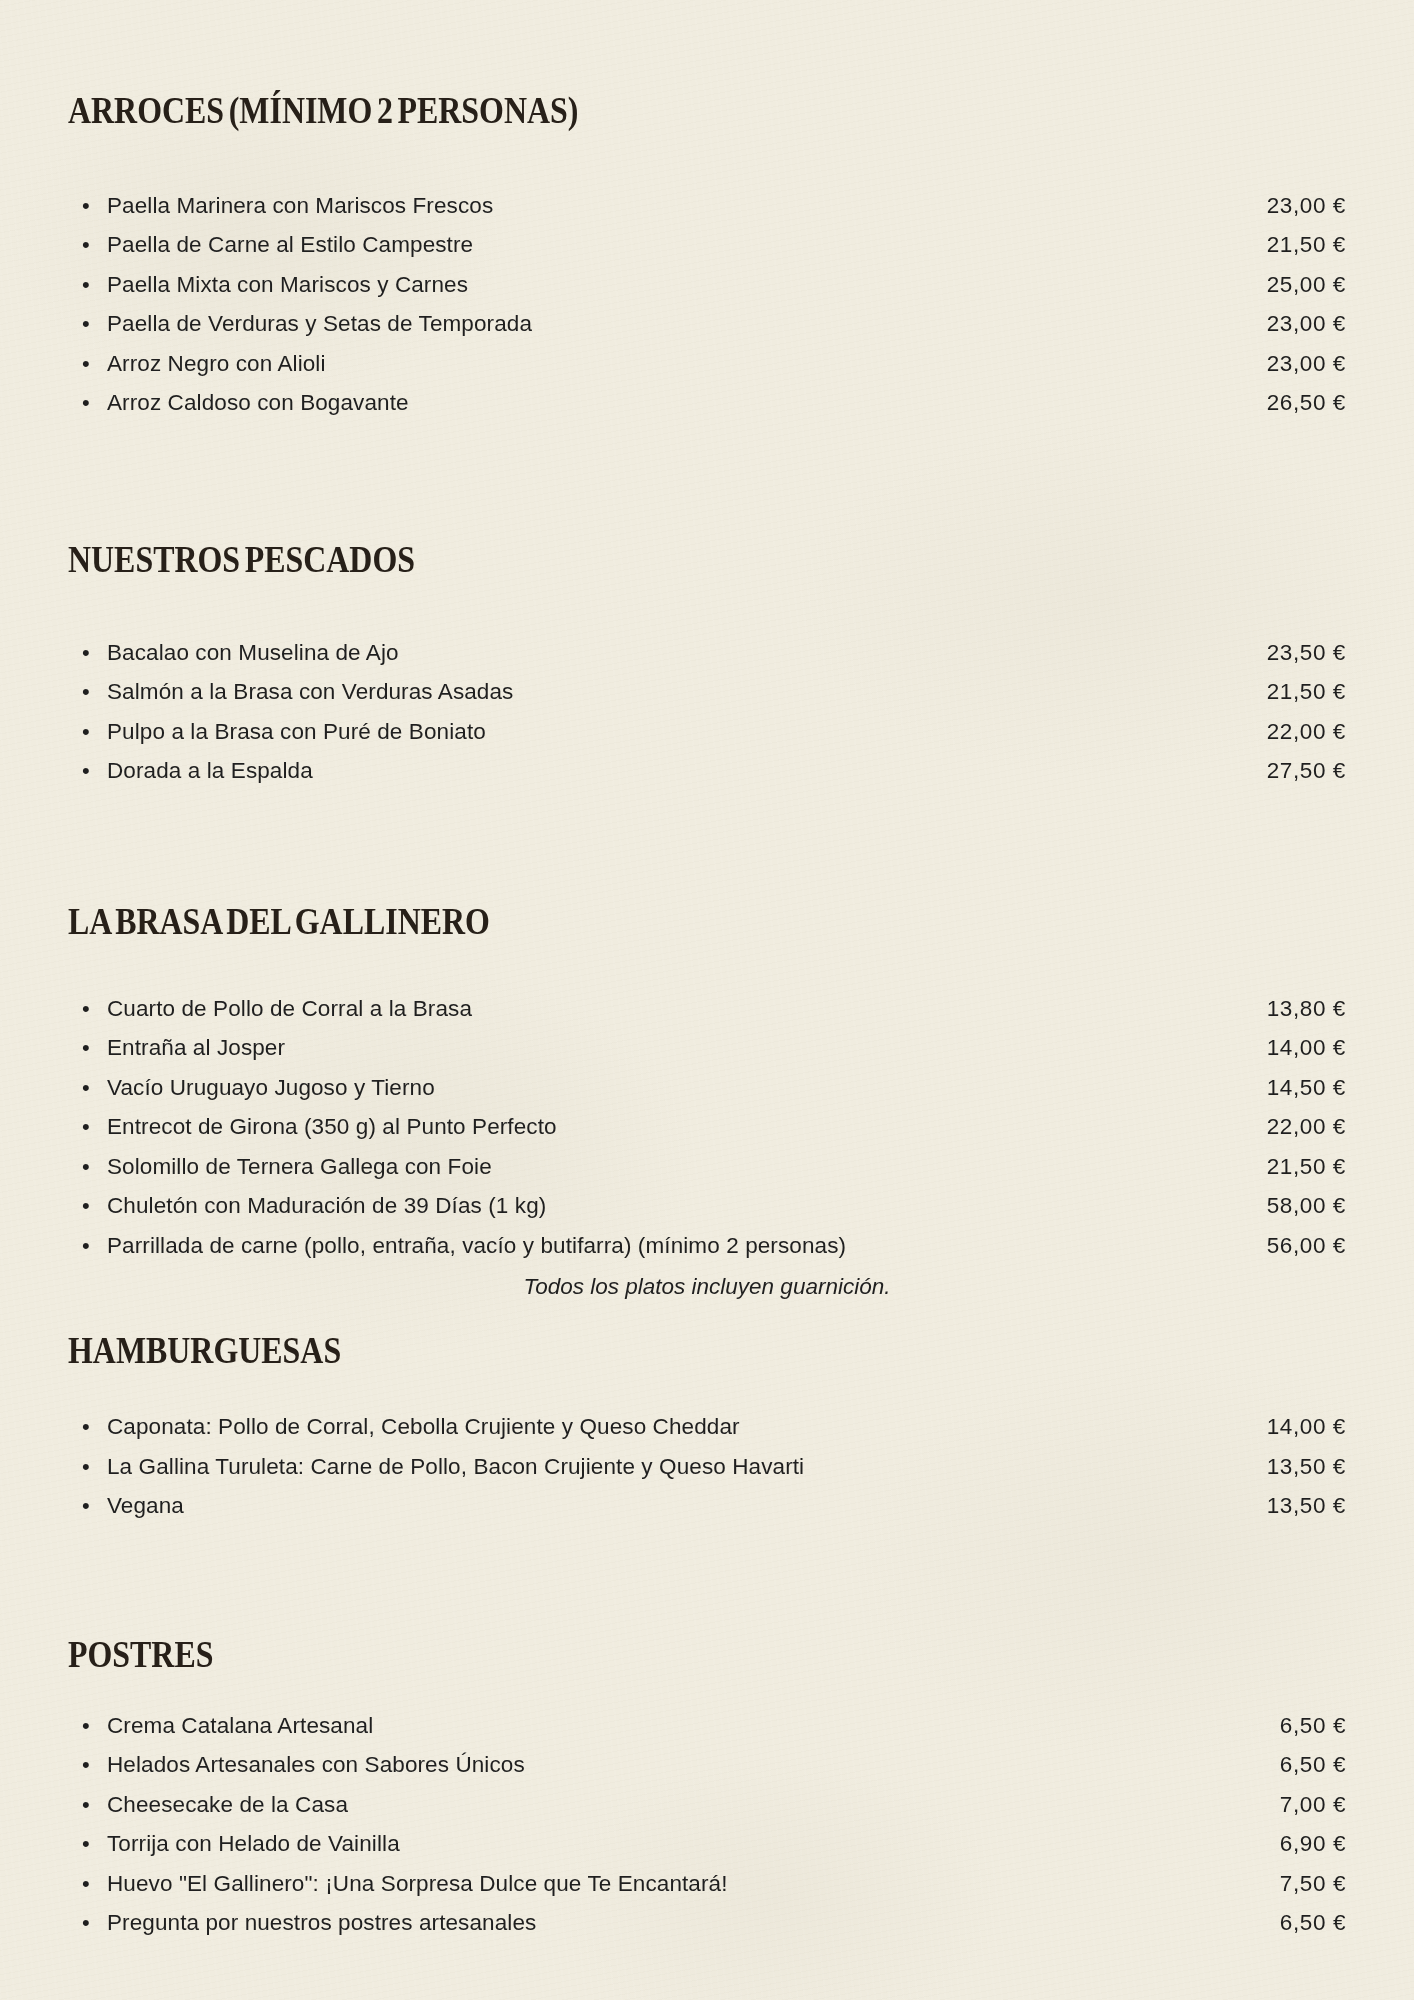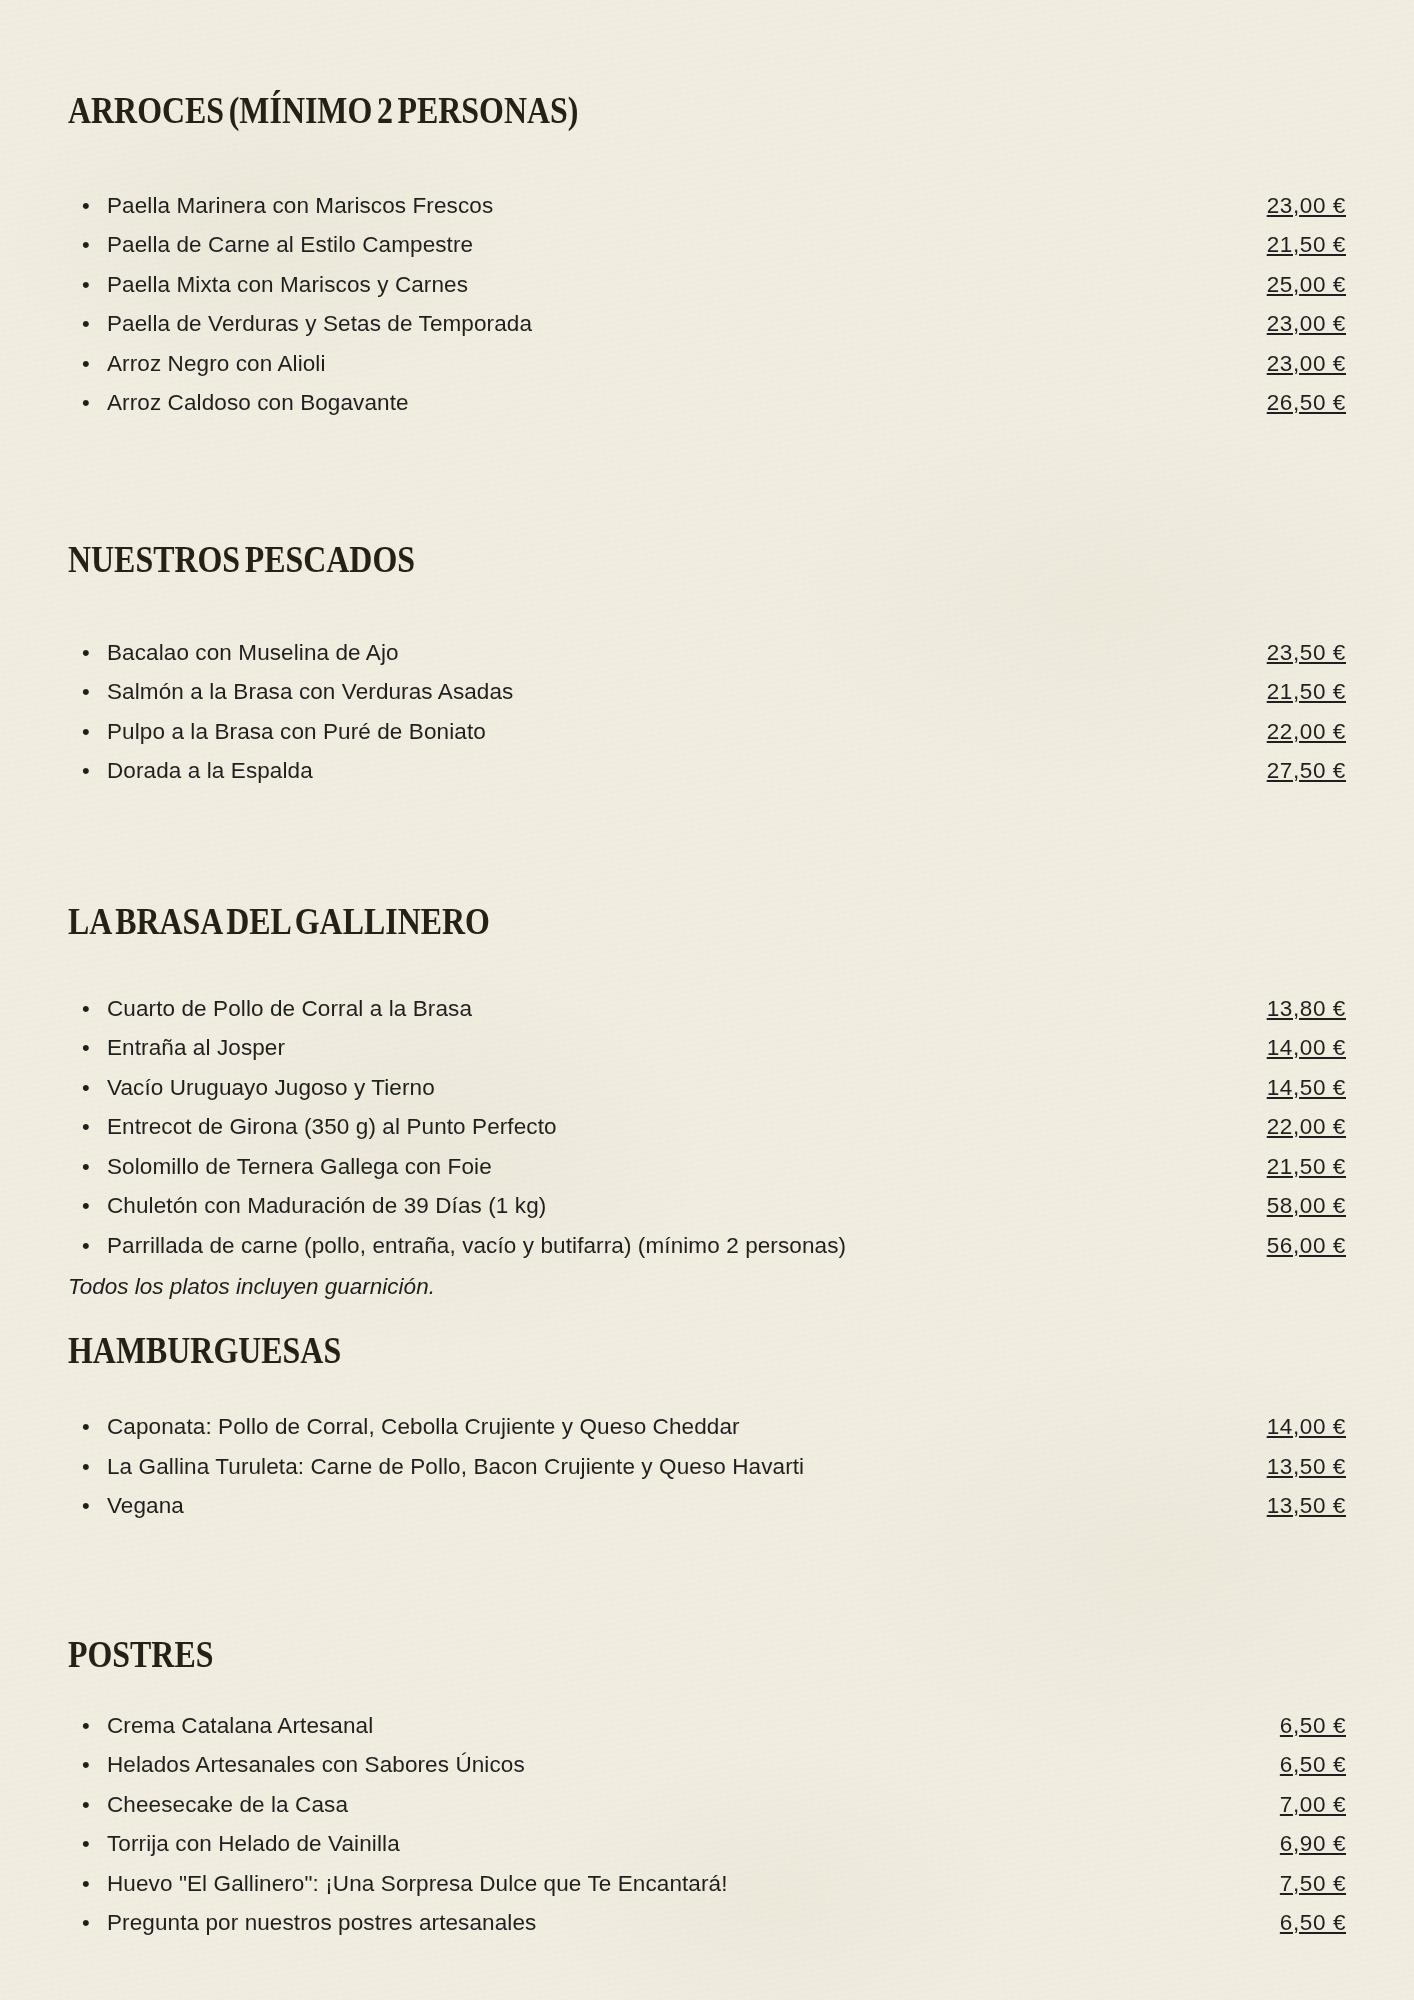--- a/index.html
+++ b/index.html
@@ -67,39 +67,39 @@
     color: var(--body, #1f1f1f);
   }
   .item-name {
     white-space: nowrap;
     letter-spacing: 0.1px;
   }
   .item-price {
     white-space: nowrap;
     margin-left: 20px;
     letter-spacing: 0.6px;
-    text-decoration: underline;
   }
   
   .s1 { margin-top: 0; }
   .s1 .menu-list { margin-top: 54px; }
   .s2 { margin-top: 114px; }
   .s2 .menu-list { margin-top: 52px; }
   .s3 { margin-top: 108px; }
   .s3 .menu-list { margin-top: 46px; }
   .s4 { margin-top: 26px; }
   .s4 .menu-list { margin-top: 36px; }
   .s5 { margin-top: 106px; }
   .s5 .menu-list { margin-top: 30px; }
   .section-note {
     margin: 6px 0 0 0;
     font-style: italic;
     font-size: 22.5px;
     line-height: 30px;
     color: var(--body, #1f1f1f);
+    text-align: center;
   }
   .page-footer {
     margin-top: 30px;
     font-style: italic;
     font-size: 20px;
     letter-spacing: 0.3px;
     color: var(--body, #1f1f1f);
   }
 </style>
 </head>

